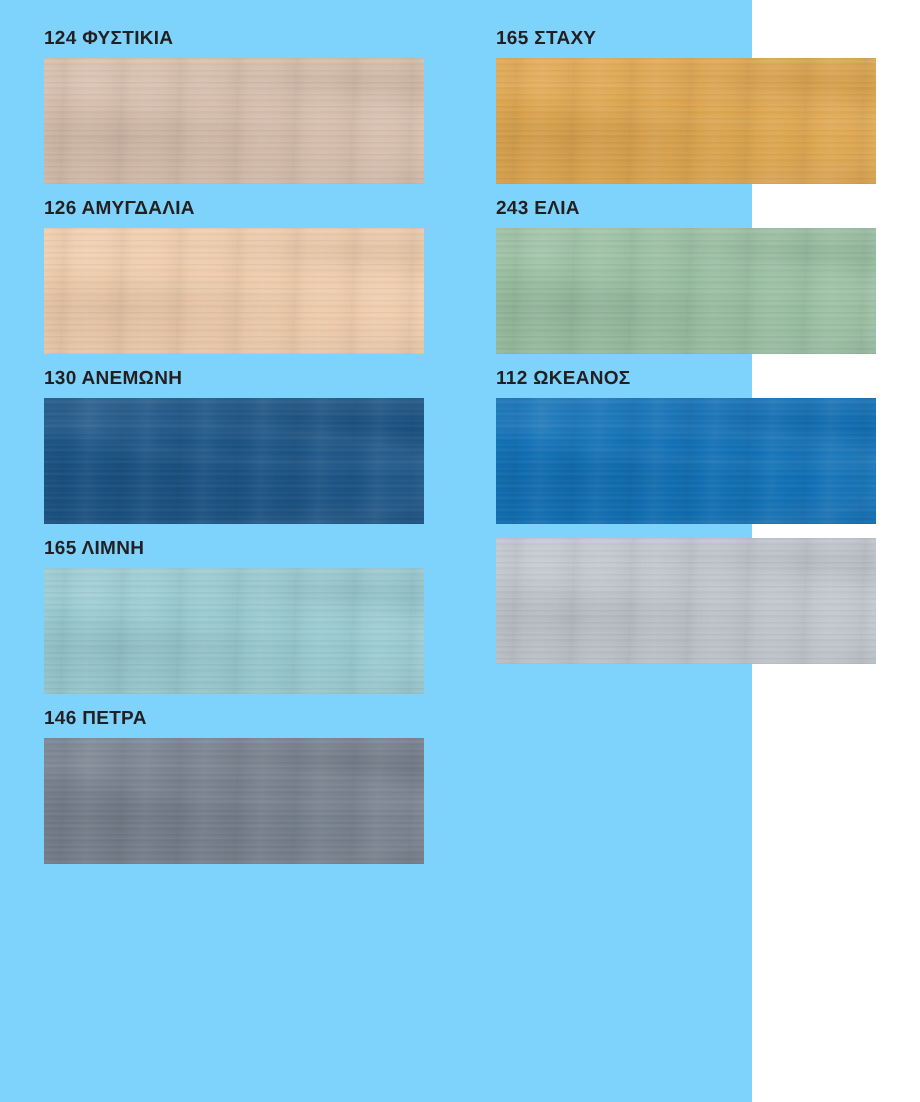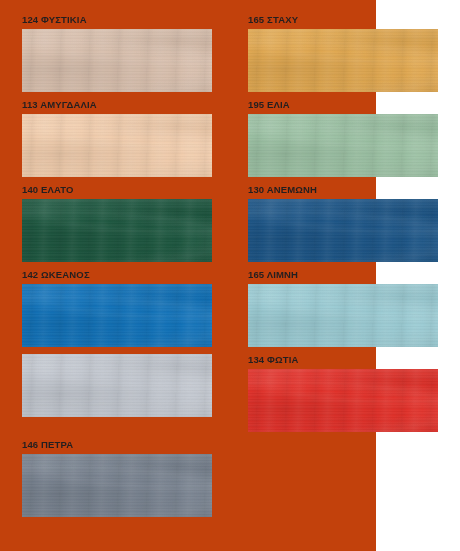--- a/index.html
+++ b/index.html
@@ -11,21 +11,21 @@
     height: 551px;
     background: #ffffff;
     font-family: "Liberation Sans", sans-serif;
     overflow: hidden;
   }
 
   #palette-sheet {
     width: 376px;
     height: 551px;
     position: relative;
-    background: #c2410c;
+    background: #7dd3fc;
     box-sizing: border-box;
     padding: 14px 18px 10px 22px;
   }
 
   .swatch-grid {
     display: grid;
     grid-template-columns: 190px 190px;
     grid-auto-rows: 85px;
     column-gap: 36px;
     row-gap: 0px;
@@ -139,62 +139,53 @@
       <span class="swatch-label">165 ΣΤΑΧΥ</span>
       <div class="swatch-chip" style="background-color: rgb(224, 168, 81);">
         <div class="grain-wide"></div>
         <div class="grain-arc"></div>
         <div class="grain-fine"></div>
         <div class="sheen"></div>
       </div>
     </div>
 
     <div class="swatch-cell">
-      <span class="swatch-label">113 ΑΜΥΓΔΑΛΙΑ</span>
+      <span class="swatch-label">126 ΑΜΥΓΔΑΛΙΑ</span>
       <div class="swatch-chip" style="background-color: rgb(241, 205, 173);">
         <div class="grain-wide"></div>
         <div class="grain-arc"></div>
         <div class="grain-fine"></div>
         <div class="sheen"></div>
       </div>
     </div>
 
 
     <div class="swatch-cell">
-      <span class="swatch-label">195 ΕΛΙΑ</span>
+      <span class="swatch-label">243 ΕΛΙΑ</span>
       <div class="swatch-chip" style="background-color: rgb(156, 193, 164);">
         <div class="grain-wide"></div>
         <div class="grain-arc"></div>
         <div class="grain-fine"></div>
         <div class="sheen"></div>
       </div>
     </div>
 
-    <div class="swatch-cell">
-      <span class="swatch-label">140 ΕΛΑΤΟ</span>
-      <div class="swatch-chip" style="background-color: rgb(30, 87, 64);">
-        <div class="grain-wide"></div>
-        <div class="grain-arc"></div>
-        <div class="grain-fine"></div>
-        <div class="sheen"></div>
-      </div>
-    </div>
 
     <div class="swatch-cell">
       <span class="swatch-label">130 ΑΝΕΜΩΝΗ</span>
       <div class="swatch-chip" style="background-color: rgb(29, 85, 134);">
         <div class="grain-wide"></div>
         <div class="grain-arc"></div>
         <div class="grain-fine"></div>
         <div class="sheen"></div>
       </div>
     </div>
 
     <div class="swatch-cell">
-      <span class="swatch-label">142 ΩΚΕΑΝΟΣ</span>
+      <span class="swatch-label">112 ΩΚΕΑΝΟΣ</span>
       <div class="swatch-chip" style="background-color: rgb(18, 114, 184);">
         <div class="grain-wide"></div>
         <div class="grain-arc"></div>
         <div class="grain-fine"></div>
         <div class="sheen"></div>
       </div>
     </div>
 
     <div class="swatch-cell">
       <span class="swatch-label">165 ΛΙΜΝΗ</span>
@@ -208,29 +199,20 @@
 
     <div class="swatch-cell">
       <div class="swatch-chip" style="background-color: rgb(194, 199, 207);">
         <div class="grain-wide"></div>
         <div class="grain-arc"></div>
         <div class="grain-fine"></div>
         <div class="sheen"></div>
       </div>
     </div>
 
-    <div class="swatch-cell">
-      <span class="swatch-label">134 ΦΩΤΙΑ</span>
-      <div class="swatch-chip" style="background-color: rgb(224, 49, 42);">
-        <div class="grain-wide"></div>
-        <div class="grain-arc"></div>
-        <div class="grain-fine"></div>
-        <div class="sheen"></div>
-      </div>
-    </div>
 
     <div class="swatch-cell">
       <span class="swatch-label">146 ΠΕΤΡΑ</span>
       <div class="swatch-chip" style="background-color: rgb(120, 130, 143);">
         <div class="grain-wide"></div>
         <div class="grain-arc"></div>
         <div class="grain-fine"></div>
         <div class="sheen"></div>
       </div>
     </div>

